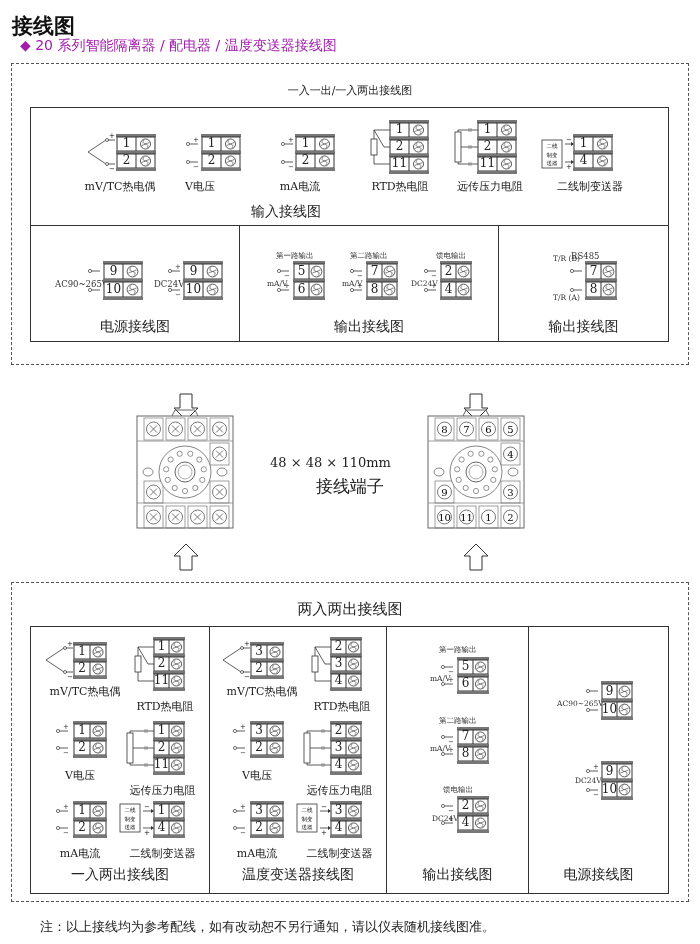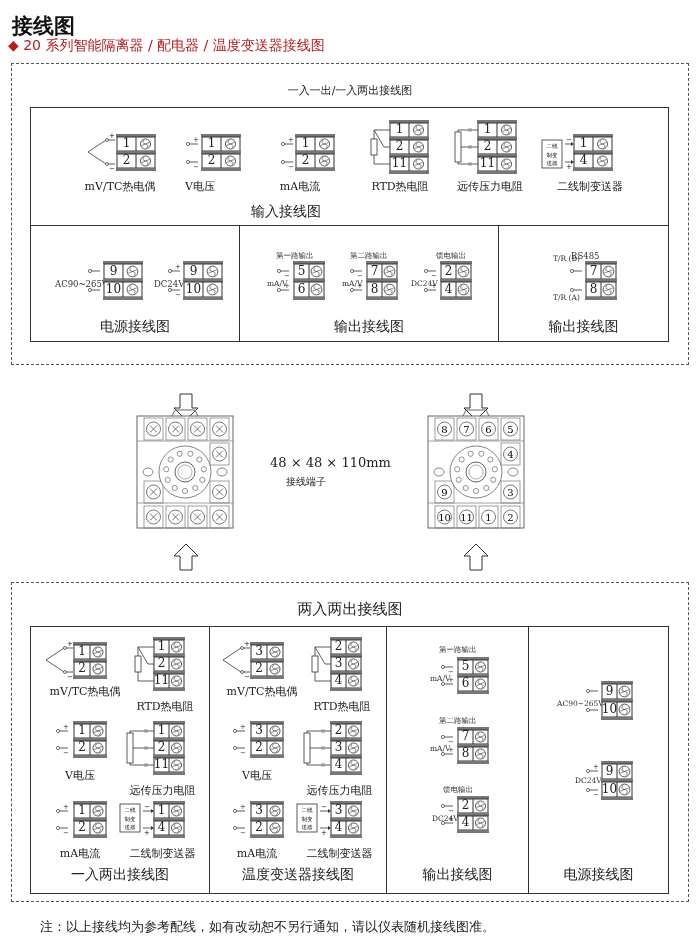--- a/index.html
+++ b/index.html
@@ -1,20 +1,20 @@
 <!DOCTYPE html>
 <html><head>
 <meta charset="utf-8">
 <style>
   * { box-sizing: border-box; margin: 0; padding: 0; }
   html, body { width: 700px; height: 944px; background: #fff; overflow: hidden; }
   body { position: relative; font-family: "DejaVu Serif", "Liberation Serif", serif; color: #222; }
   .abs { position: absolute; }
   .title { left: 12px; top: 6px; font-family: "DejaVu Sans", "Liberation Sans", sans-serif; font-weight: bold; font-size: 21px; color: #111; margin-top: 6px; }
-  .subtitle { left: 8px; top: 37px; font-family: "DejaVu Sans", "Liberation Sans", sans-serif; font-size: 14px; color: #b91c1c; }
+  .subtitle { left: 20px; top: 37px; font-family: "DejaVu Sans", "Liberation Sans", sans-serif; font-size: 14px; color: #a21caf; }
   .dashed { border: 1.5px dashed #555; }
   .panel { border: 1.5px solid #333; }
   .cap { font-size: 14px; text-align: center; color: #222; }
   .capsm { font-size: 11px; text-align: center; color: #222; }
   .lbl { font-size: 8.5px; color: #333; white-space: nowrap; }
   .lblsm { font-size: 7.5px; color: #333; white-space: nowrap; }
   .note { left: 40px; top: 918px; font-size: 13px; color: #222; }
   svg text { font-family: "DejaVu Serif", "Liberation Serif", serif; }
 </style>
 </head>
@@ -51,21 +51,21 @@
 <div class="abs lblsm" style="left:436px; top:251px;">馈电输出</div>
 <div class="abs lblsm" style="left:267px; top:279px;">mA/V</div>
 <div class="abs lblsm" style="left:342px; top:279px;">mA/V</div>
 <div class="abs lblsm" style="left:411px; top:279px;">DC24V</div>
 
 <div class="abs lbl" style="left:571px; top:251px;">RS485</div>
 <div class="abs lblsm" style="left:553px; top:254px;">T/R (B)</div>
 <div class="abs lblsm" style="left:553px; top:293px;">T/R (A)</div>
 
 <div class="abs" style="left:270px; top:455px; font-size:13px;">48 × 48 × 110mm</div>
-<div class="abs" style="left:286px; top:475px; font-size:10px;">接线端子</div>
+<div class="abs" style="left:316px; top:475px; font-size:17px;">接线端子</div>
 
 <div class="abs dashed" style="left:11px; top:582px; width:678px; height:320px;"></div>
 <div class="abs cap" style="left:11px; top:600px; width:678px; font-size:15px;">两入两出接线图</div>
 
 <div class="abs panel" style="left:30px; top:626px; width:180px; height:268px;"></div>
 <div class="abs panel" style="left:209px; top:626px; width:178px; height:268px;"></div>
 <div class="abs panel" style="left:386px; top:626px; width:143px; height:268px;"></div>
 <div class="abs panel" style="left:528px; top:626px; width:141px; height:268px;"></div>
 
 <div class="abs cap" style="left:30px; top:866px; width:180px;">一入两出接线图</div>

